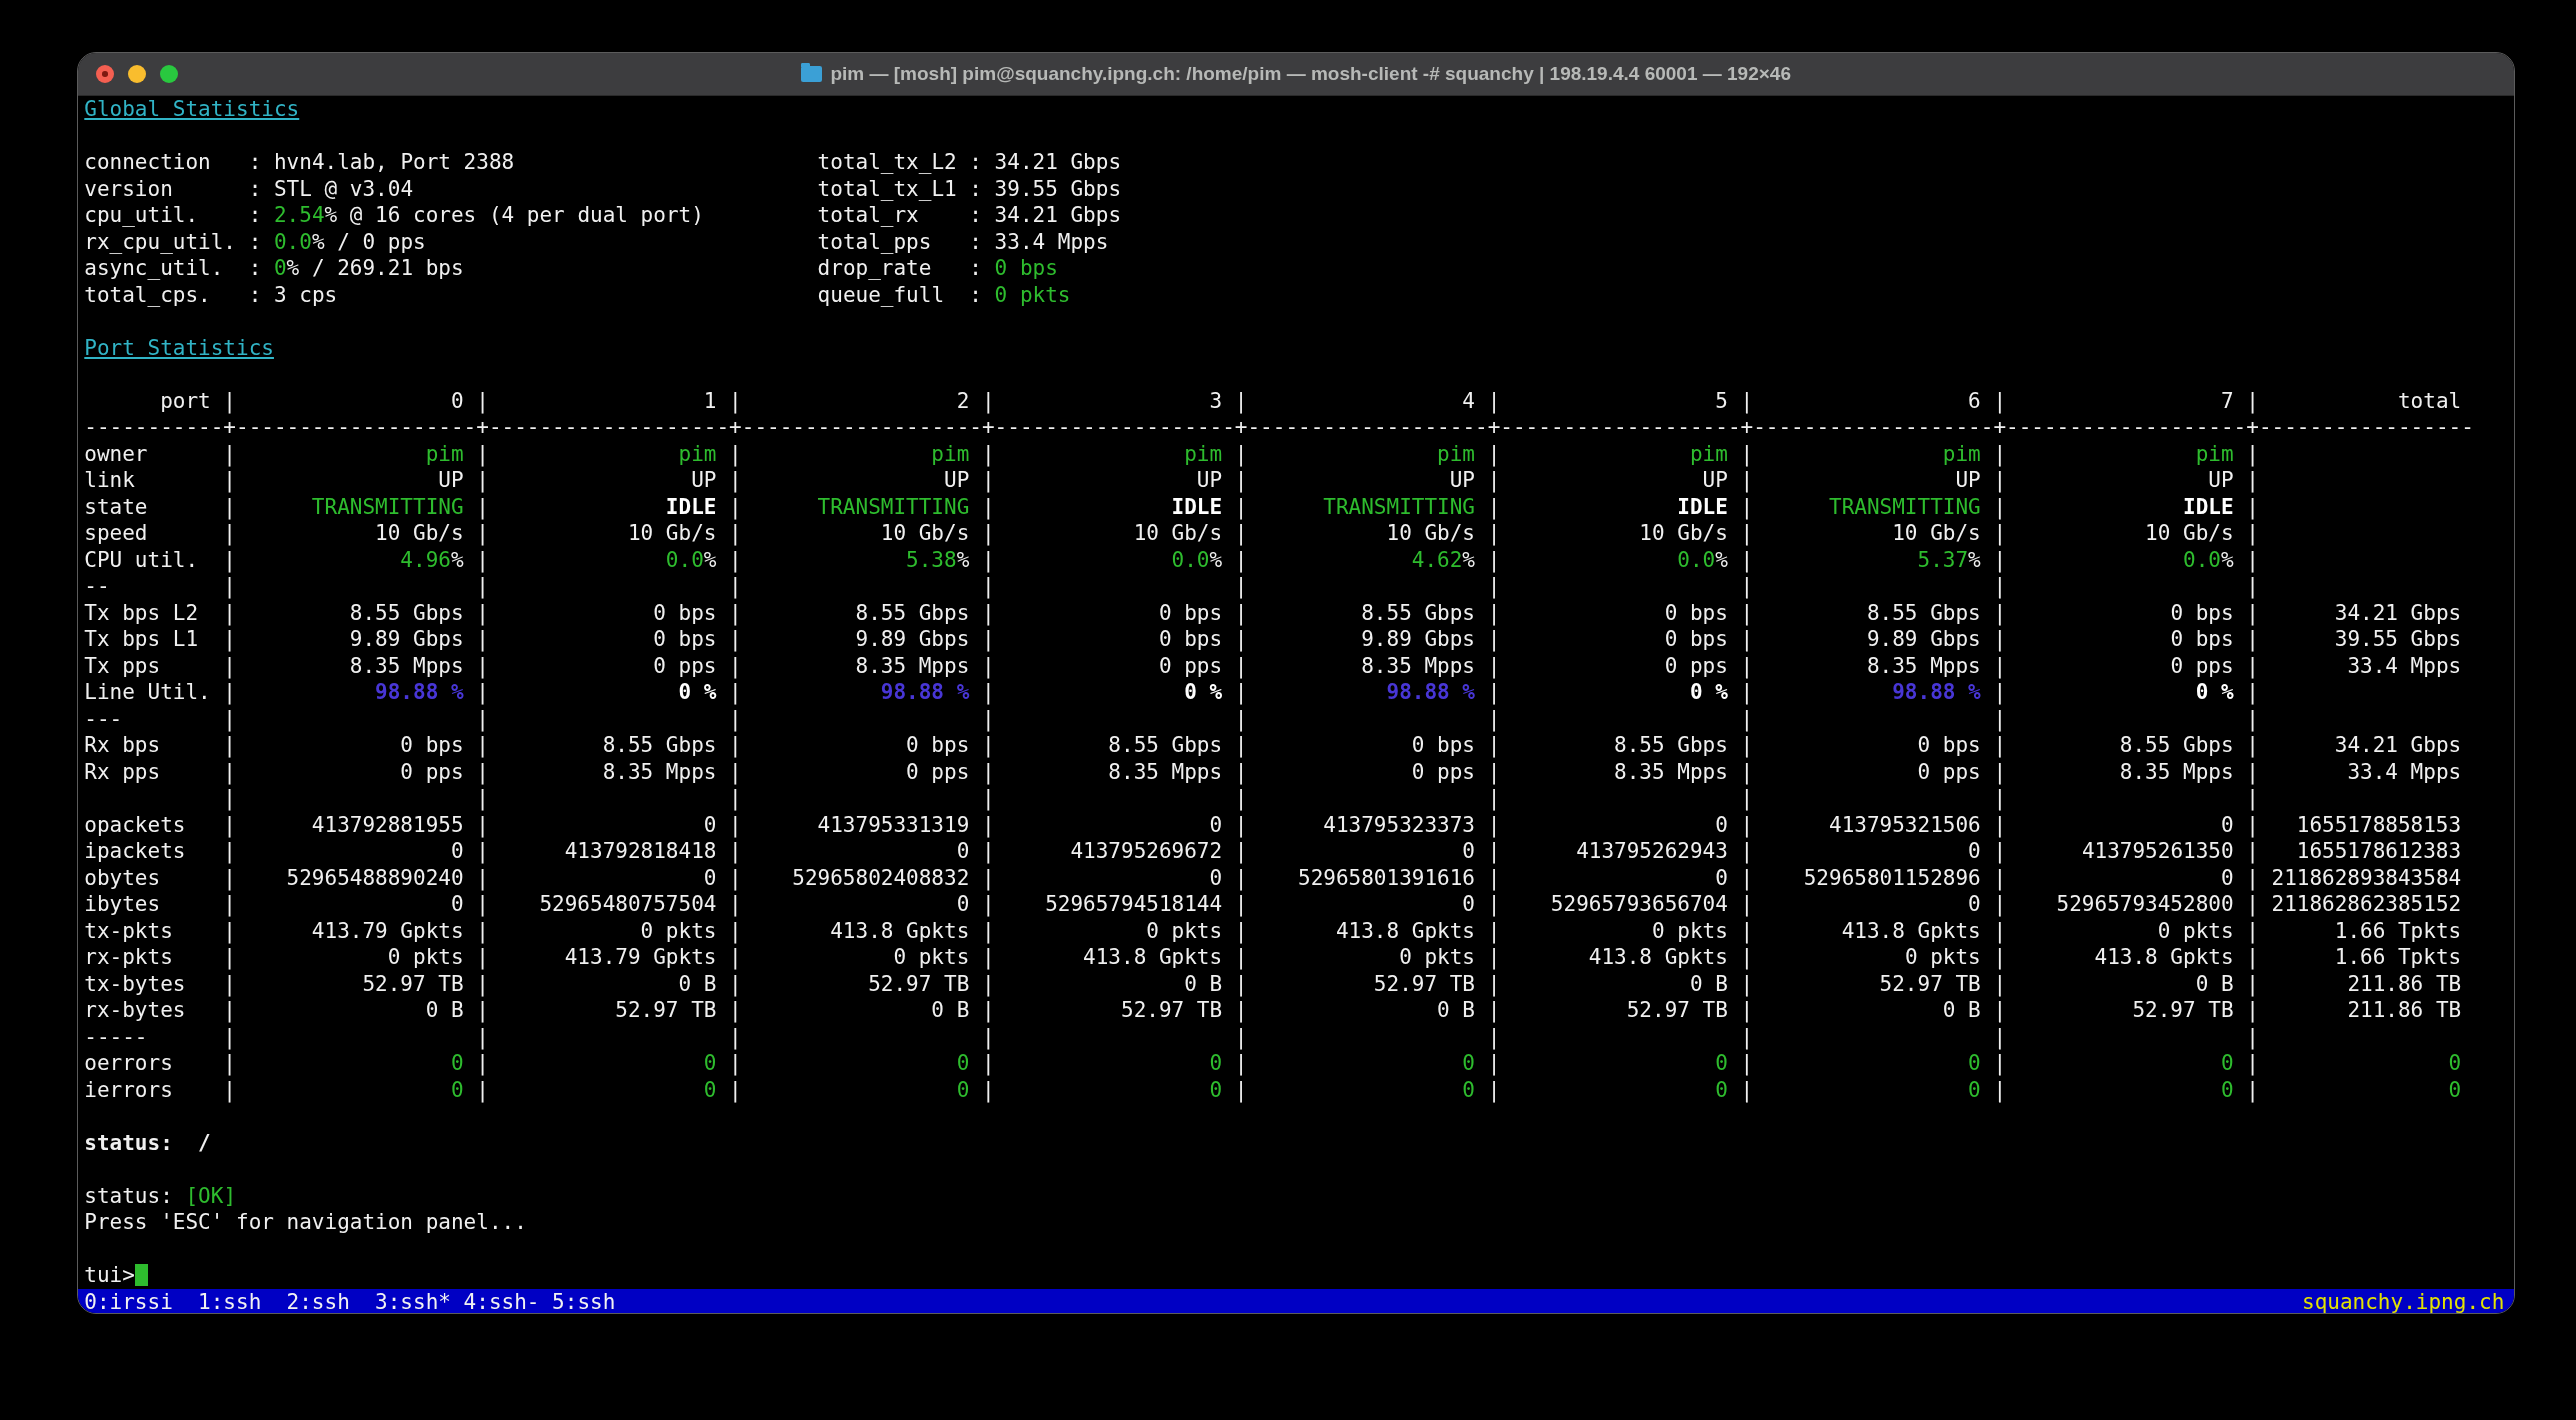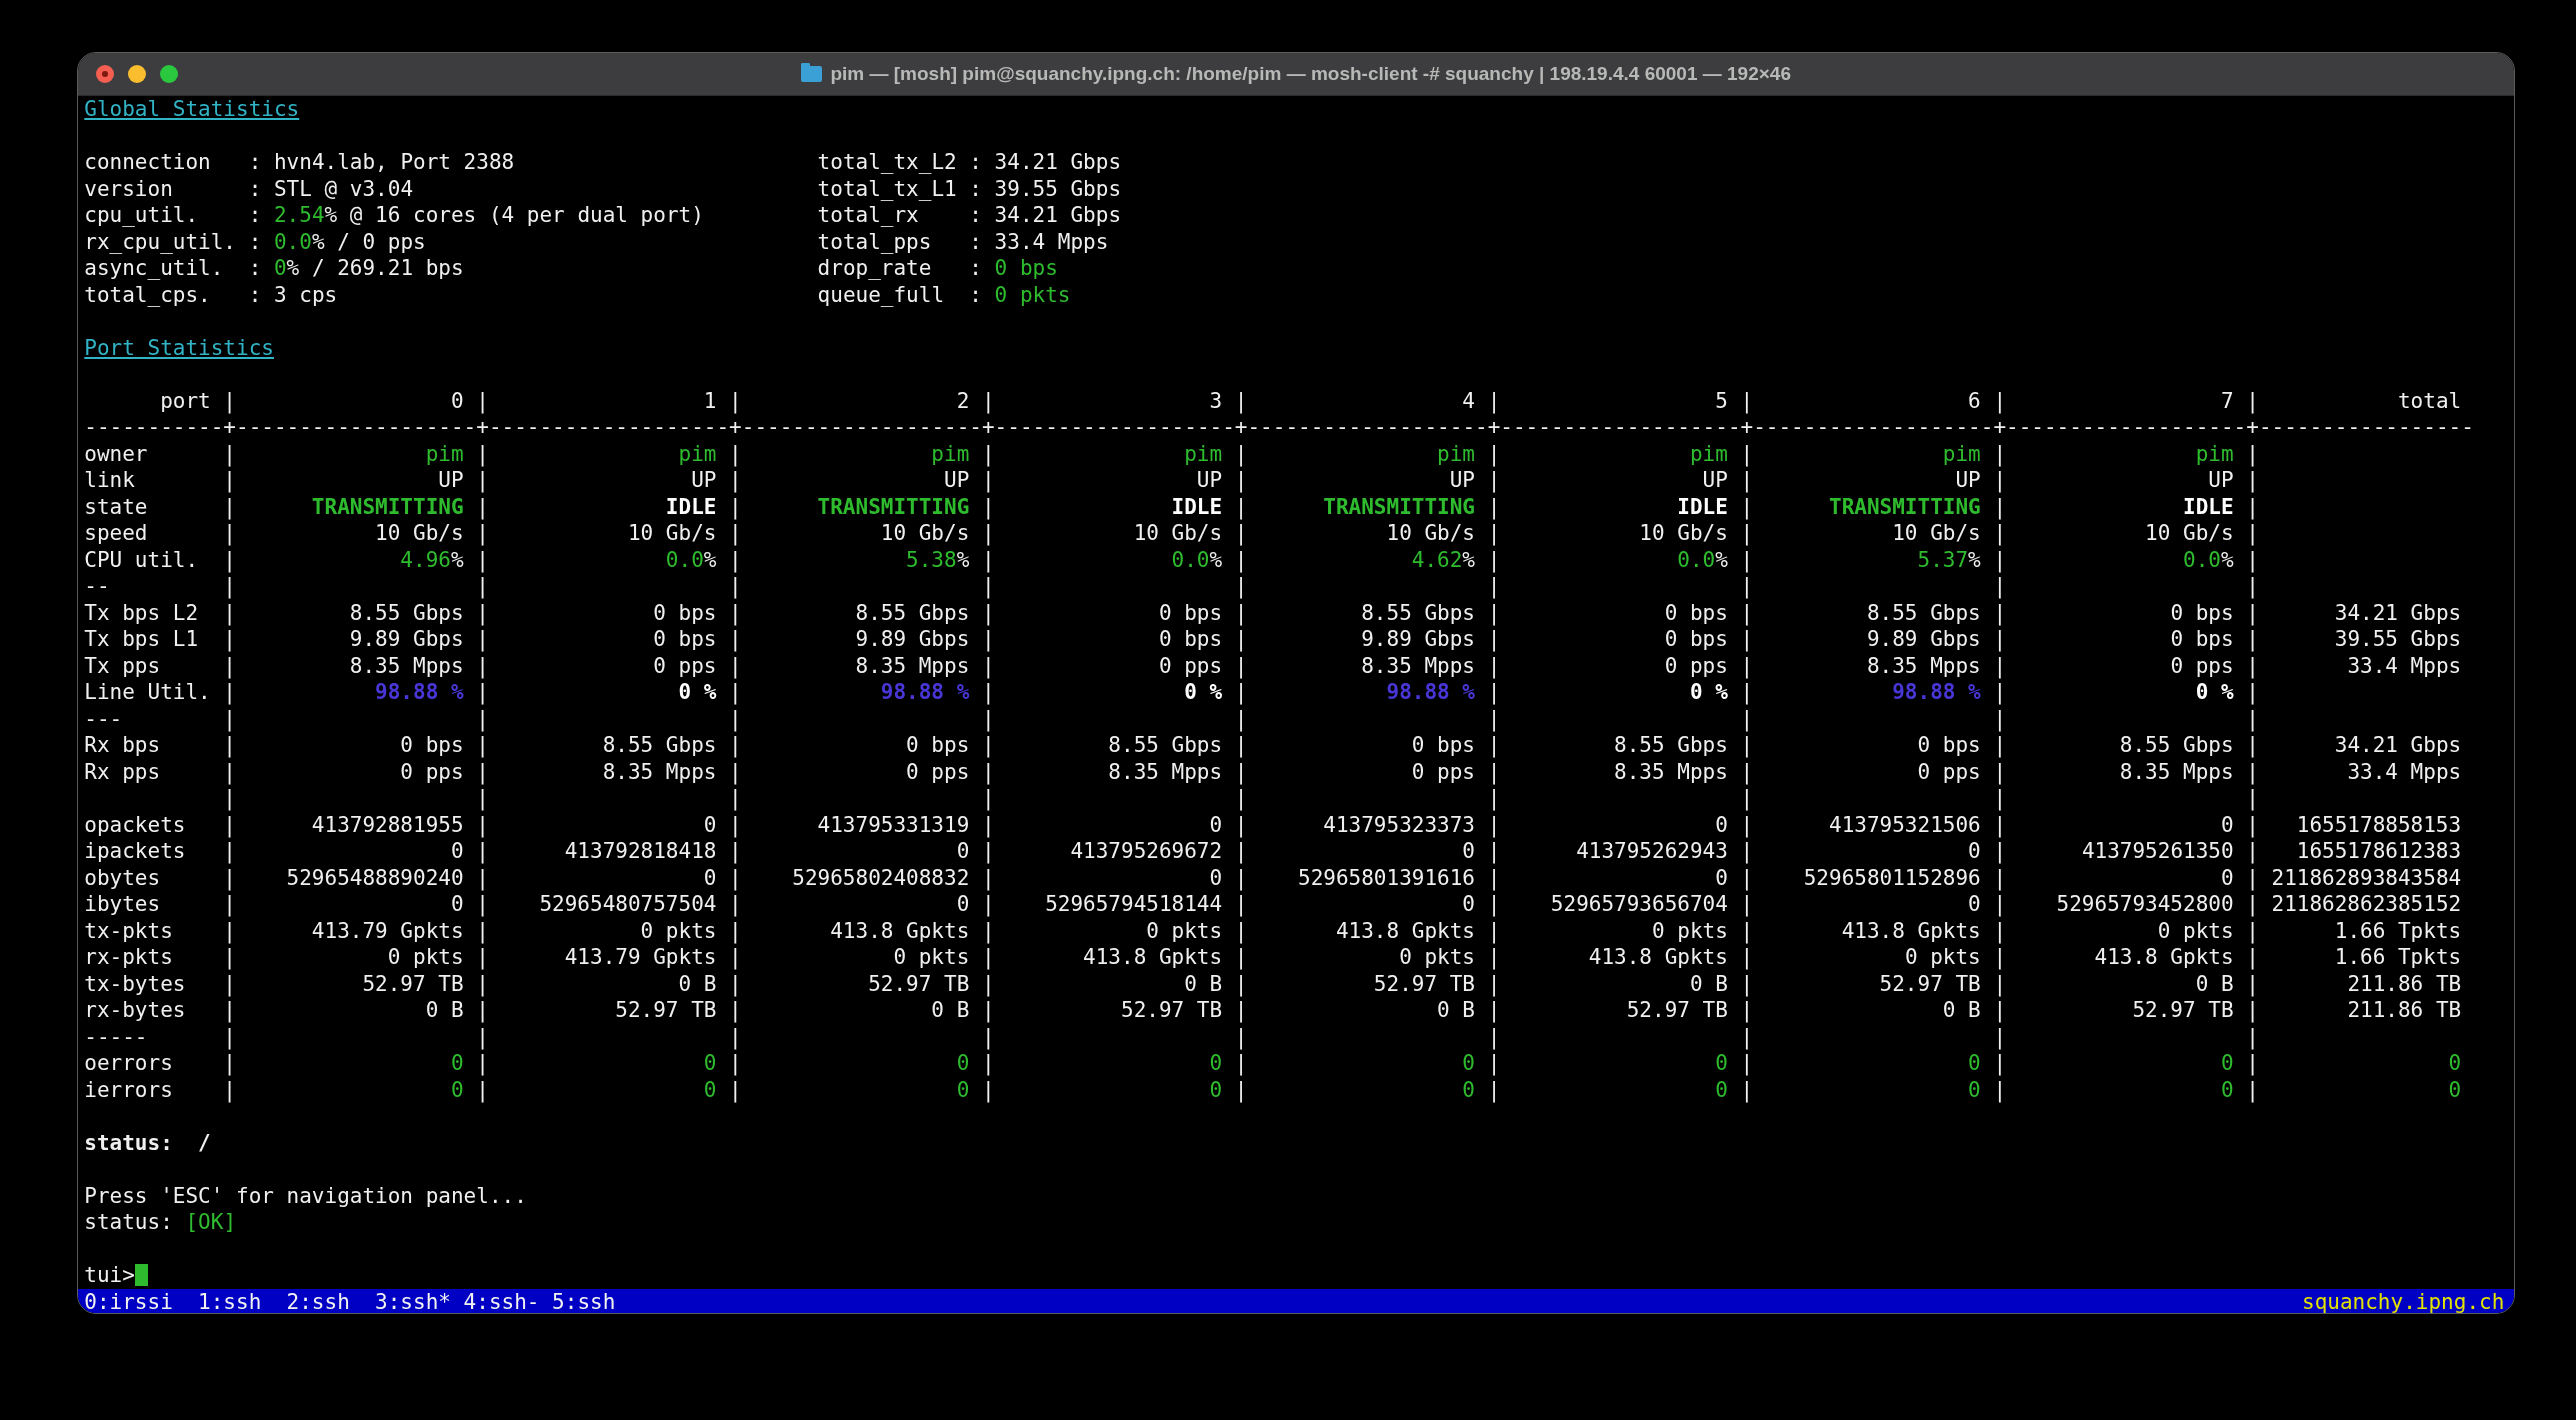--- a/index.html
+++ b/index.html
@@ -21,21 +21,21 @@
   .light.green{background:#29c83f;}
   .titletext{display:flex;align-items:center;gap:8.4px;}
   .folder{display:inline-block;width:21px;height:15.3px;background:#3ba0d6;
       border-radius:2.1px;position:relative;}
   .folder::before{content:"";position:absolute;left:0;top:-3.5px;width:9px;height:4.2px;
       background:#3ba0d6;border-radius:1.4px 1.4px 0 0;}
   .term{position:relative;height:1166px;padding-left:6.3px;
       font-size:21px;color:#f0f0f0;}
   .line{height:26.5px;line-height:26.5px;white-space:pre;}
   .g{color:var(--green);}
-  .gb{color:var(--green);font-weight:bold;}
+  .gb{color:var(--green);font-weight:normal;}
   .wb{color:#fff;font-weight:bold;}
   .bb{color:var(--blue);font-weight:bold;}
   .cyan{color:var(--cyan);}
   .u{text-decoration:underline;}
   .bold{font-weight:bold;}
   .gleft{display:inline-block;width:58ch;white-space:pre;}
   .tlabel{display:inline-block;width:10ch;white-space:pre;}
   .tval{display:inline-block;width:18ch;text-align:right;white-space:pre;}
   .ttotal{display:inline-block;width:16ch;text-align:right;white-space:pre;}
   .hc{text-align:right;}
@@ -101,22 +101,22 @@
         <div class="line"><span class="tlabel">rx-pkts</span><span> |</span><span class="tval"><span>0 pkts</span></span><span> |</span><span class="tval"><span>413.79 Gpkts</span></span><span> |</span><span class="tval"><span>0 pkts</span></span><span> |</span><span class="tval"><span>413.8 Gpkts</span></span><span> |</span><span class="tval"><span>0 pkts</span></span><span> |</span><span class="tval"><span>413.8 Gpkts</span></span><span> |</span><span class="tval"><span>0 pkts</span></span><span> |</span><span class="tval"><span>413.8 Gpkts</span></span><span> |</span><span class="ttotal"><span>1.66 Tpkts</span></span></div>
         <div class="line"><span class="tlabel">tx-bytes</span><span> |</span><span class="tval"><span>52.97 TB</span></span><span> |</span><span class="tval"><span>0 B</span></span><span> |</span><span class="tval"><span>52.97 TB</span></span><span> |</span><span class="tval"><span>0 B</span></span><span> |</span><span class="tval"><span>52.97 TB</span></span><span> |</span><span class="tval"><span>0 B</span></span><span> |</span><span class="tval"><span>52.97 TB</span></span><span> |</span><span class="tval"><span>0 B</span></span><span> |</span><span class="ttotal"><span>211.86 TB</span></span></div>
         <div class="line"><span class="tlabel">rx-bytes</span><span> |</span><span class="tval"><span>0 B</span></span><span> |</span><span class="tval"><span>52.97 TB</span></span><span> |</span><span class="tval"><span>0 B</span></span><span> |</span><span class="tval"><span>52.97 TB</span></span><span> |</span><span class="tval"><span>0 B</span></span><span> |</span><span class="tval"><span>52.97 TB</span></span><span> |</span><span class="tval"><span>0 B</span></span><span> |</span><span class="tval"><span>52.97 TB</span></span><span> |</span><span class="ttotal"><span>211.86 TB</span></span></div>
         <div class="line"><span class="tlabel">-----</span><span> |</span><span class="tval"></span><span> |</span><span class="tval"></span><span> |</span><span class="tval"></span><span> |</span><span class="tval"></span><span> |</span><span class="tval"></span><span> |</span><span class="tval"></span><span> |</span><span class="tval"></span><span> |</span><span class="tval"></span><span> |</span><span class="ttotal"></span></div>
         <div class="line"><span class="tlabel">oerrors</span><span> |</span><span class="tval"><span class="g">0</span></span><span> |</span><span class="tval"><span class="g">0</span></span><span> |</span><span class="tval"><span class="g">0</span></span><span> |</span><span class="tval"><span class="g">0</span></span><span> |</span><span class="tval"><span class="g">0</span></span><span> |</span><span class="tval"><span class="g">0</span></span><span> |</span><span class="tval"><span class="g">0</span></span><span> |</span><span class="tval"><span class="g">0</span></span><span> |</span><span class="ttotal"><span class="g">0</span></span></div>
         <div class="line"><span class="tlabel">ierrors</span><span> |</span><span class="tval"><span class="g">0</span></span><span> |</span><span class="tval"><span class="g">0</span></span><span> |</span><span class="tval"><span class="g">0</span></span><span> |</span><span class="tval"><span class="g">0</span></span><span> |</span><span class="tval"><span class="g">0</span></span><span> |</span><span class="tval"><span class="g">0</span></span><span> |</span><span class="tval"><span class="g">0</span></span><span> |</span><span class="tval"><span class="g">0</span></span><span> |</span><span class="ttotal"><span class="g">0</span></span></div>
       </div>
     <div class="line"></div>
     <div class="line bold"><span>status:</span><span class="spin" style="padding-left:2ch">/</span></div>
     <div class="line"></div>
+    <div class="line"><span>status:</span><span class="g" style="padding-left:1ch">[OK]</span></div>
     <div class="line"><span>Press 'ESC' for navigation panel...</span></div>
-    <div class="line"><span>status:</span><span class="g" style="padding-left:1ch">[OK]</span></div>
     <div class="line"></div>
     <div class="line"><span>tui&gt;</span><span class="cursor"></span></div>
     <div class="statusbar">
       <span>0:irssi  1:ssh  2:ssh  3:ssh* 4:ssh- 5:ssh</span>
       <span class="yellow">squanchy.ipng.ch</span>
     </div>
   </div>
 </div>
 
 

